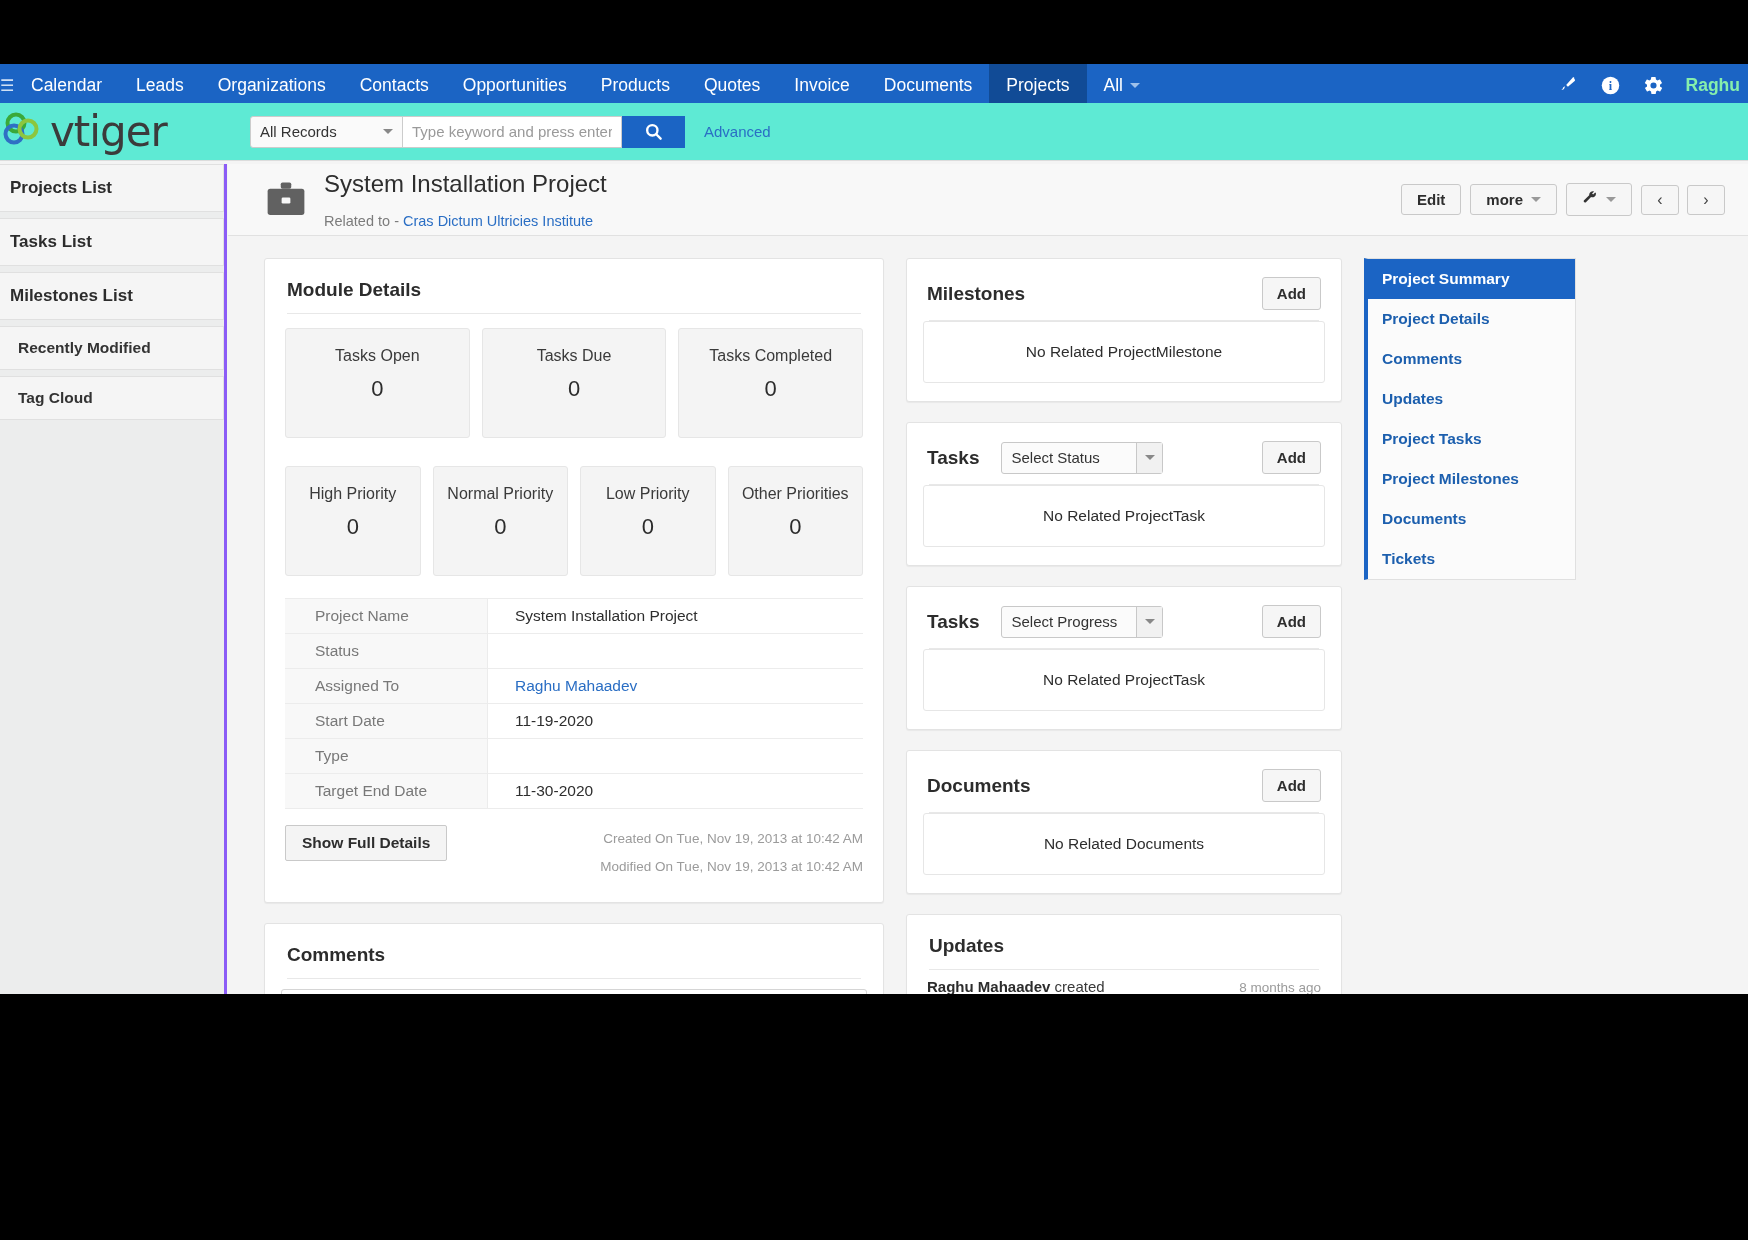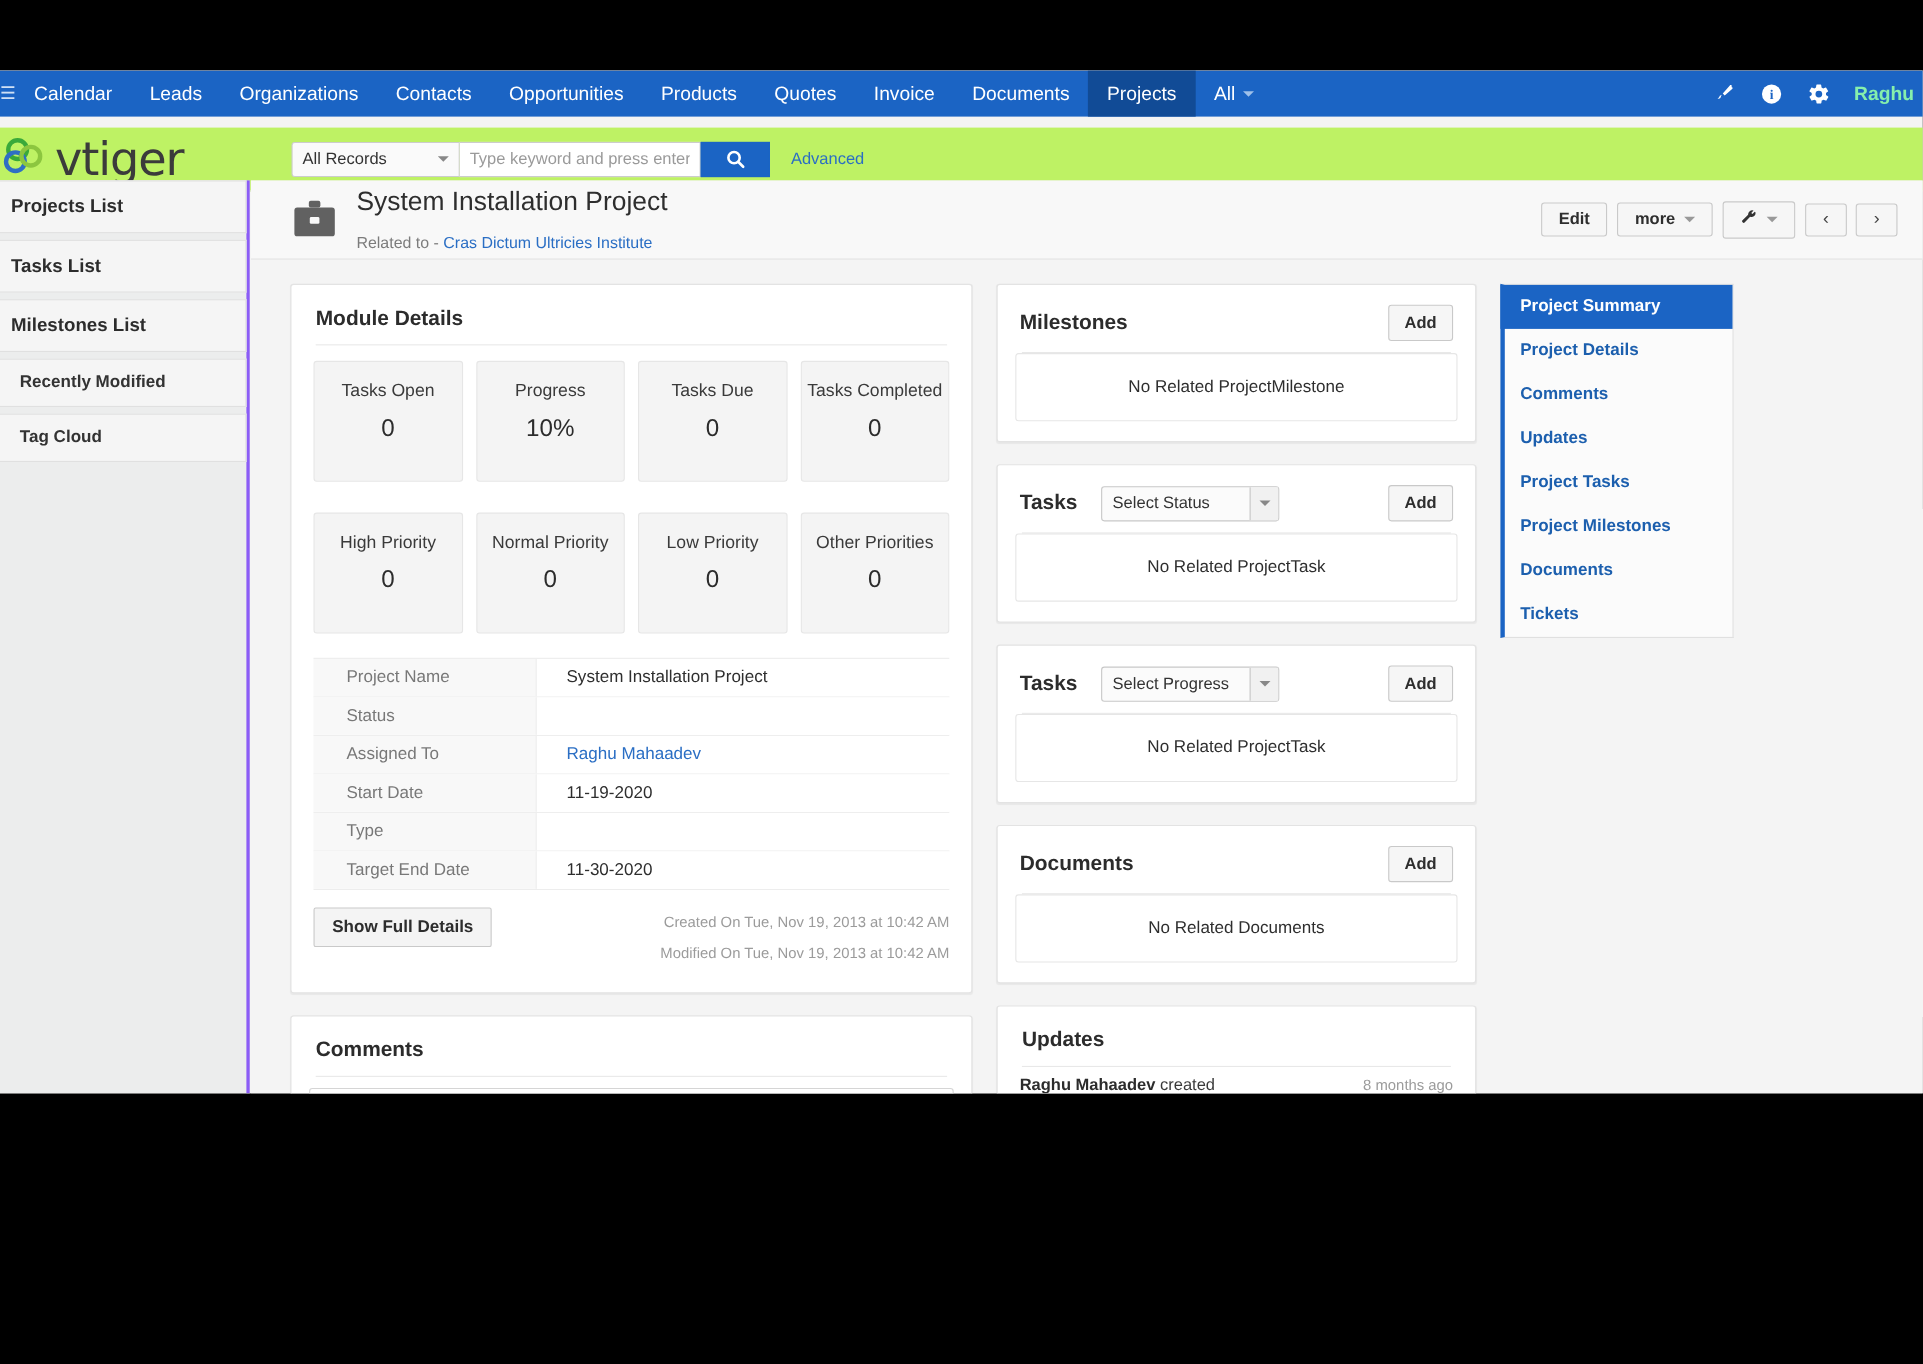--- a/index.html
+++ b/index.html
@@ -60,34 +60,34 @@
     color: #fff; font-size: 20px; line-height: 1;
     display: flex; align-items: center; cursor: pointer;
   }
   .topbar-right .user {
     color: #86efac; font-size: 17.5px; font-weight: bold;
     white-space: nowrap; padding-right: 2px;
   }
 
   
   .searchbar {
-    position: absolute; left: 0; top: 52px;
+    position: absolute; left: 0; top: 39px;
     width: 1748px; height: 58px;
-    background: #bef264;
+    background: #5eead4;
     border-bottom: 1px solid #dcdcdc;
     display: flex; align-items: center;
   }
   .logo-wrap { display: flex; align-items: center; padding-left: 2px; width: 244px; }
   .logo-mark { width: 46px; height: 40px; margin-right: 2px; }
   .logo-text {
     font-family: "DejaVu Sans", sans-serif;
     font-size: 42px; font-weight: 400; color: #3b3b3b;
     letter-spacing: -1px; line-height: 1;
   }
-  .search-group { display: flex; align-items: stretch; height: 32px; margin-left: 21px; }
+  .search-group { display: flex; align-items: stretch; height: 32px; margin-left: 6px; }
   .sel-records {
     width: 153px; background: #fafafa;
     border: 1px solid #ccc; border-radius: 3px 0 0 3px;
     display: flex; align-items: center; justify-content: space-between;
     padding: 0 9px; font-size: 15px; color: #333; cursor: pointer;
   }
   .sel-records .caret {
     border-left: 5px solid transparent; border-right: 5px solid transparent;
     border-top: 5px solid #888;
   }
@@ -443,24 +443,20 @@
 
           <div class="card">
             <div class="card-title">Module Details</div>
             <div class="card-hr"></div>
             <div class="tiles" id="tiles-row1">
                 <div class="tile">
                   <div class="t-lbl">Tasks Open</div>
                   <div class="t-val">0</div>
                 </div>
                 <div class="tile">
-                  <div class="t-lbl">Progress</div>
-                  <div class="t-val">10%</div>
-                </div>
-                <div class="tile">
                   <div class="t-lbl">Tasks Due</div>
                   <div class="t-val">0</div>
                 </div>
                 <div class="tile">
                   <div class="t-lbl">Tasks Completed</div>
                   <div class="t-val">0</div>
                 </div>
               </div>
             <div class="tiles" id="tiles-row2" style="margin-top:14px;">
                 <div class="tile">

